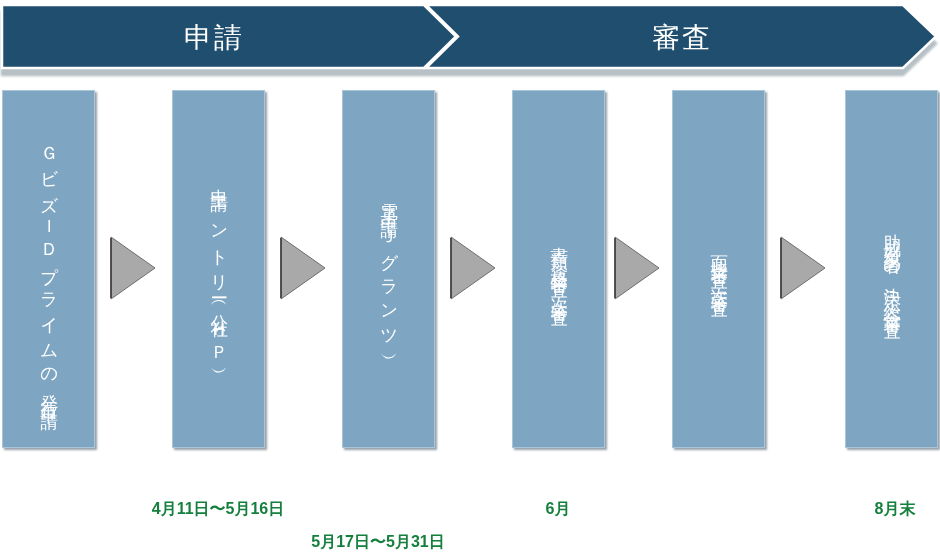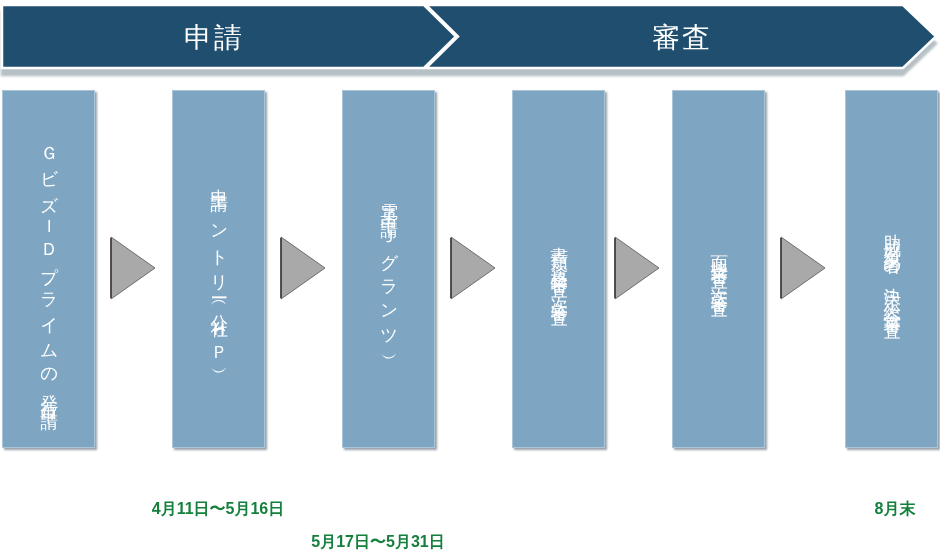--- a/index.html
+++ b/index.html
@@ -108,17 +108,20 @@
   <div class="date-block date-1">
     <span>4月11日</span>
     <span>〜</span>
     <span>5月16日</span>
   </div>
   <div class="date-block date-2">
     <span>5月17日</span>
     <span>〜</span>
     <span>5月31日</span>
   </div>
+  <div class="date-block date-3">
+    <span>6月</span>
+  </div>
   <div class="date-block date-5">
     <span>8月末</span>
   </div>
 
 </div>
 
 </body></html>

